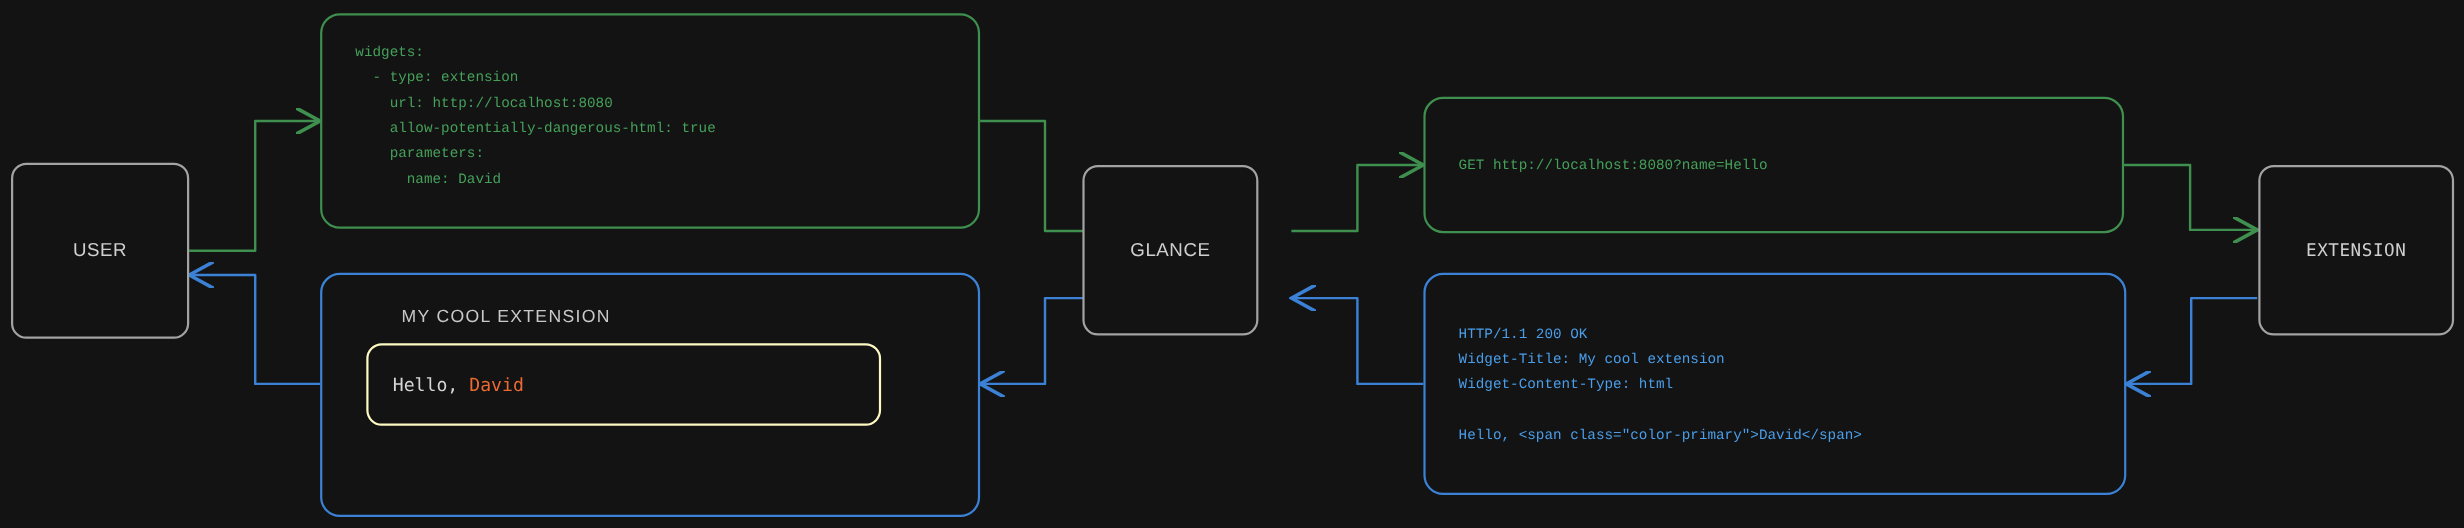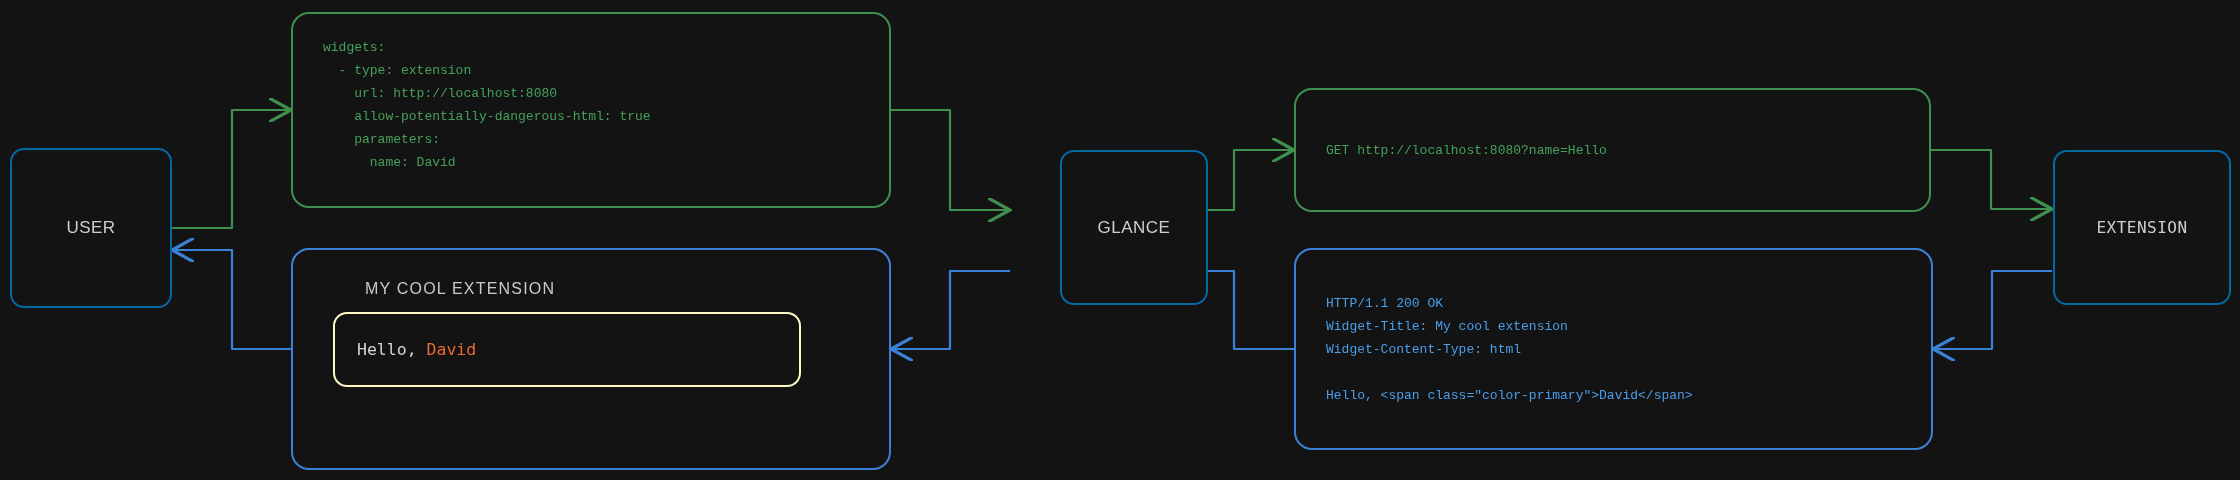--- a/index.html
+++ b/index.html
@@ -17,21 +17,21 @@
   }
   #wires {
     position: absolute;
     left: 0; top: 0;
     width: 2240px;
     height: 480px;
     pointer-events: none;
   }
   .node {
     position: absolute;
-    border: 2px solid #0369a1;
+    border: 2px solid #a3a3a3;
     border-radius: 14px;
     background: #131313;
     display: flex;
     align-items: center;
     justify-content: center;
     box-sizing: border-box;
   }
   .node-label {
     color: #cfcfcf;
     font-size: 17px;
@@ -127,21 +127,21 @@
       <path stroke="#3b82d6" d="M 1010 271 L 950 271 L 950 349 L 891 349" marker-end="url(#arrow-blue)"></path>
 
       <path stroke="#3b82d6" d="M 291 349 L 232 349 L 232 250 L 172 250" marker-end="url(#arrow-blue)"></path>
     </g>
   </svg>
 
   <div class="node" style="left:10px; top:148px; width:162px; height:160px;">
     <span class="node-label sans">USER</span>
   </div>
 
-  <div class="node" style="left:1060px; top:150px; width:148px; height:155px;">
+  <div class="node" style="left:984px; top:150px; width:160px; height:155px;">
     <span class="node-label sans">GLANCE</span>
   </div>
 
   <div class="node" style="left:2053px; top:150px; width:178px; height:155px;">
     <span class="node-label mono">EXTENSION</span>
   </div>
 
   <div class="codebox green" style="left:291px; top:12px; width:600px; height:196px;">
     <pre class="code">widgets:
   - type: extension

